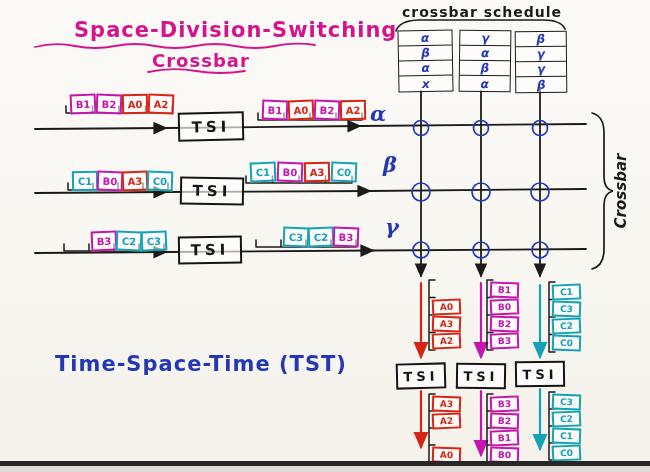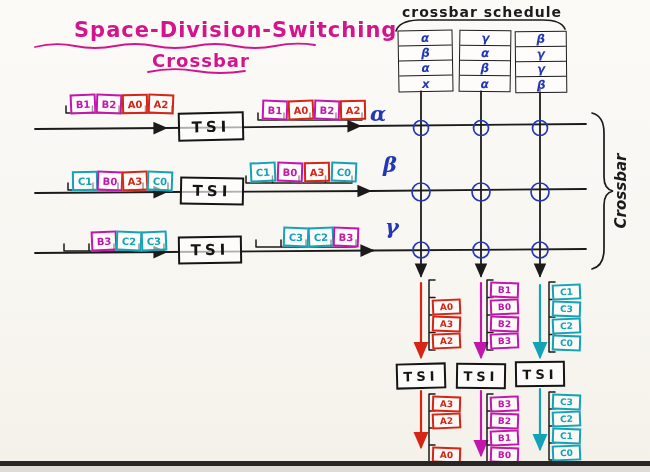--- a/index.html
+++ b/index.html
@@ -210,16 +210,17 @@
   <div class="slot sm m ta" style="left:490px;top:430px;">B1</div>
   <div class="slot sm m tb" style="left:490px;top:447px;">B0</div>
 
   <div class="slot sm c tb" style="left:552px;top:394px;">C3</div>
   <div class="slot sm c ta" style="left:552px;top:411px;">C2</div>
   <div class="slot sm c tb" style="left:552px;top:428px;">C1</div>
   <div class="slot sm c ta" style="left:552px;top:445px;">C0</div>
 
   <div class="abs brace-label">Crossbar</div>
 
+  <div class="abs hand tst1">Time-Space-Time (TST)</div>
 
   <div class="abs edge-dark"></div>
   <div class="abs edge-foot"></div>
 </div>
 
 </body></html>

